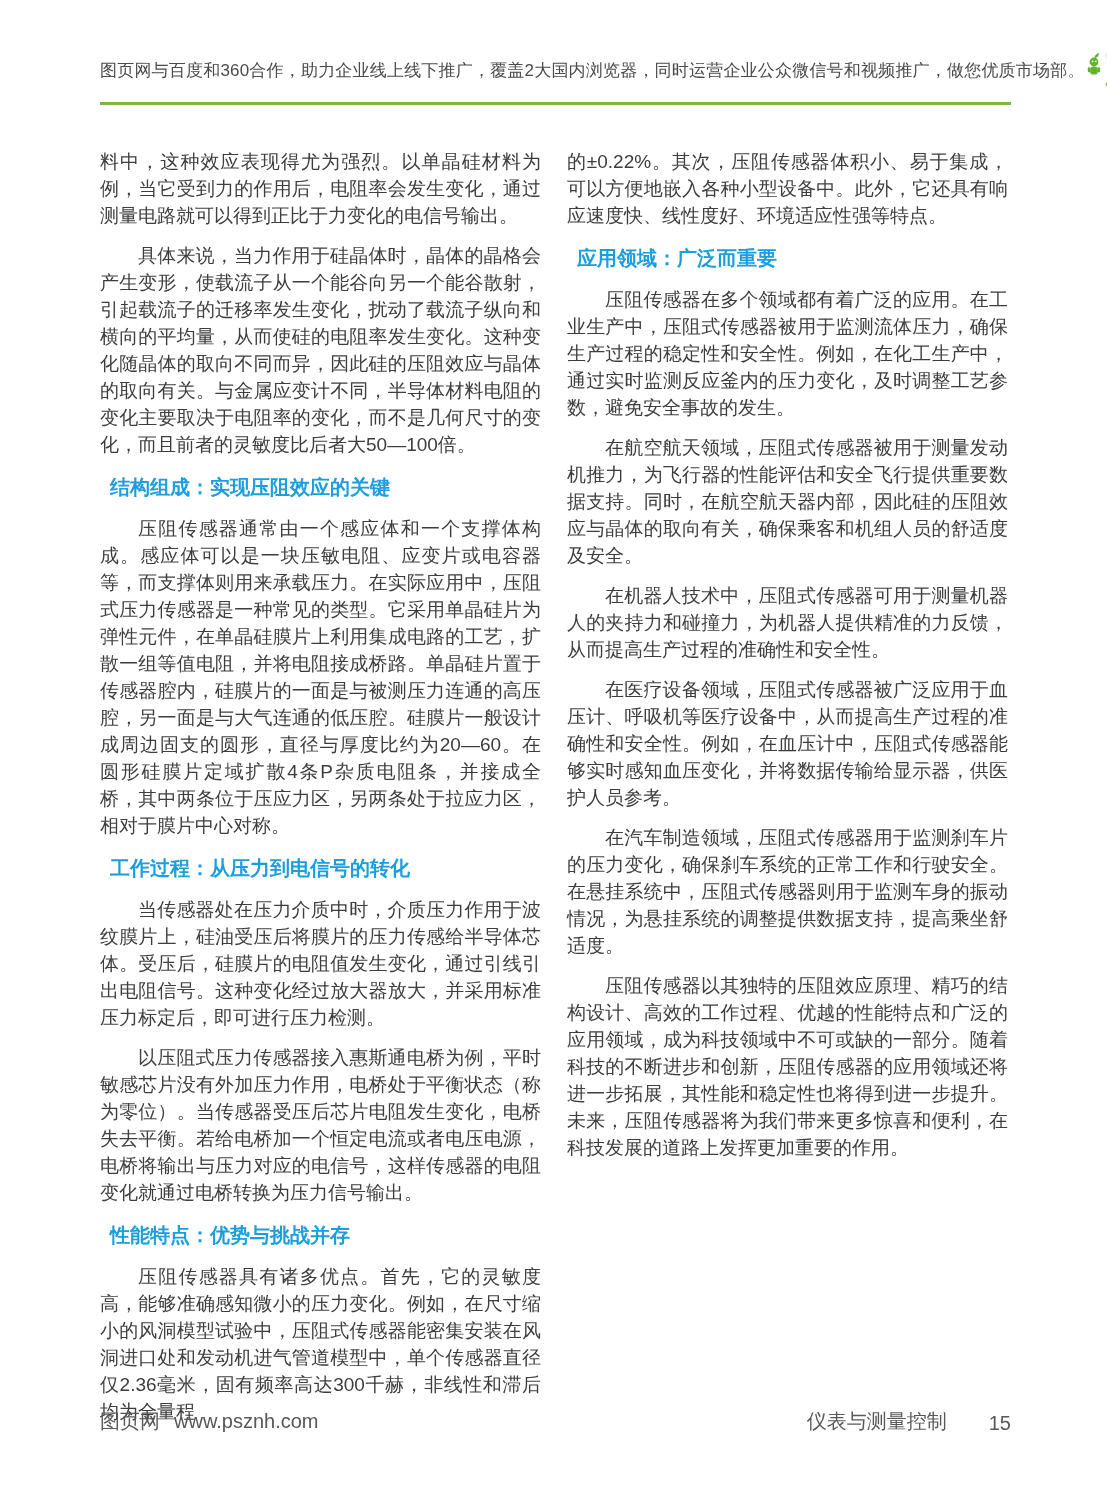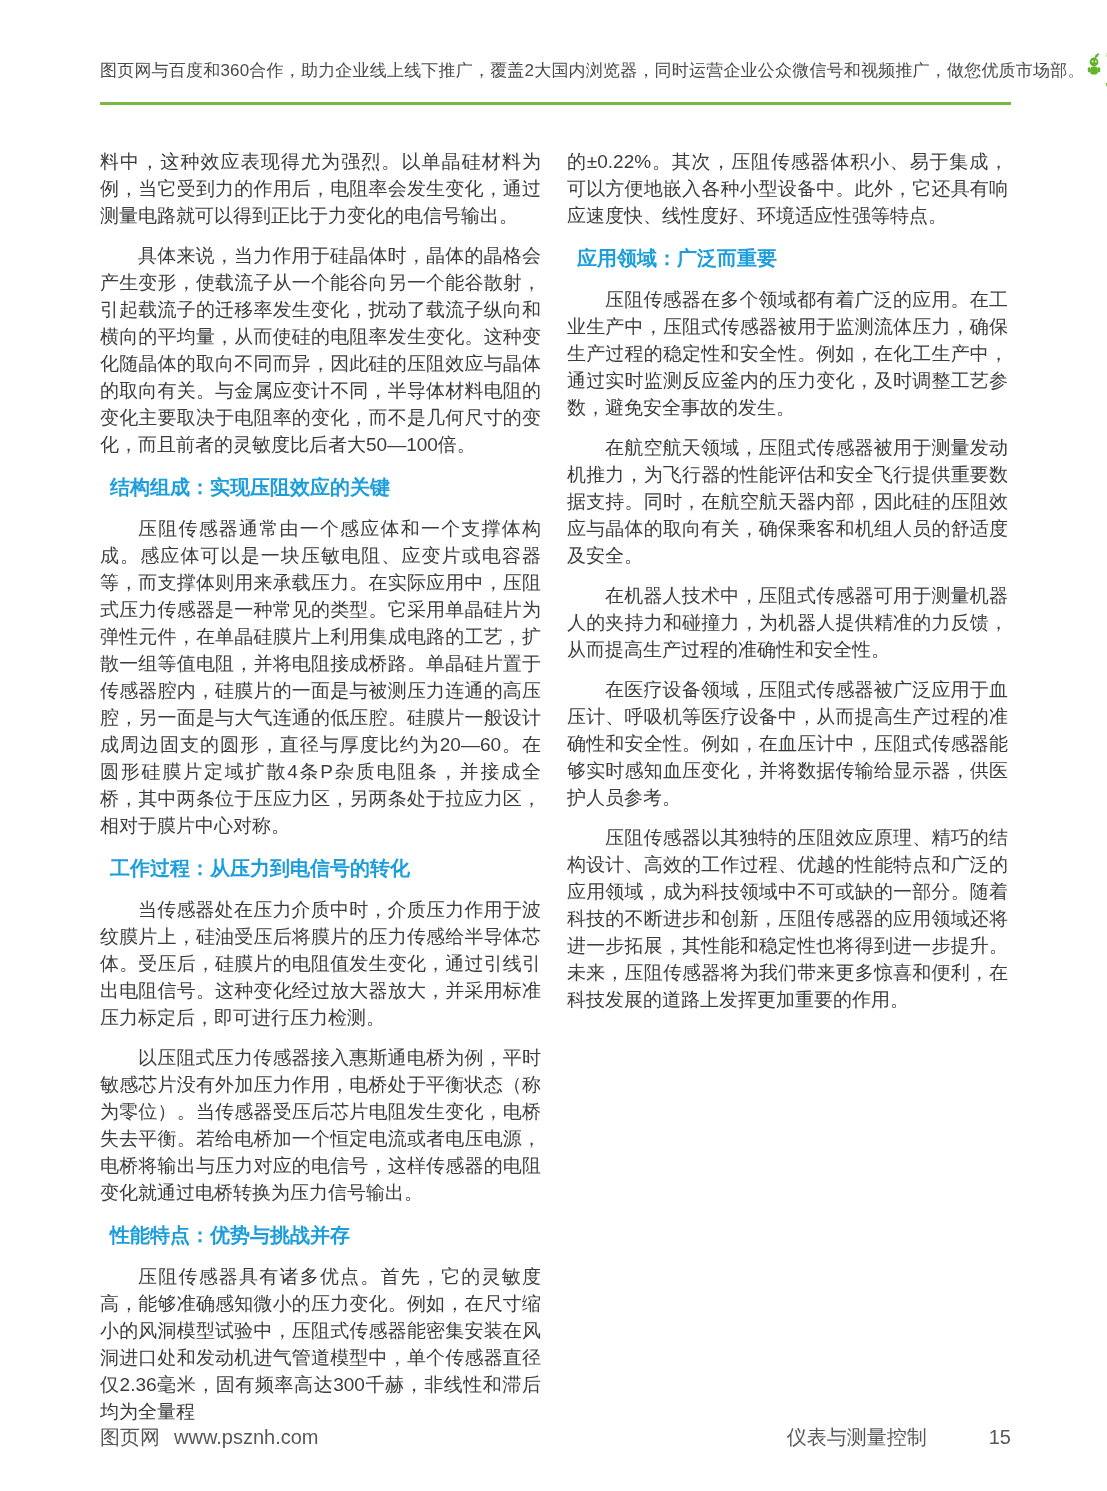--- a/index.html
+++ b/index.html
@@ -53,21 +53,21 @@
     margin: 16px 10px 14px;
   }
 
   
   .footer {
     position: absolute; left: 100px; right: 96px; top: 1408px;
     display: flex; justify-content: space-between; align-items: baseline;
     font-size: 20px; color: var(--footer-text, #585858);
   }
   .footer-left { display: flex; gap: 14px; align-items: baseline; }
-  .footer-right { display: flex; gap: 62px; align-items: center; margin-top: 16px; }
+  .footer-right { display: flex; gap: 42px; align-items: flex-end; }
 </style>
 </head>
 <body>
 
 <div class="page">
 
   <div class="header">
     <div class="header-row">
       <div class="promo">图页网与百度和360合作，助力企业线上线下推广，覆盖2大国内浏览器，同时运营企业公众微信号和视频推广，做您优质市场部。</div>
       <div class="logo">
@@ -103,20 +103,21 @@
       <p class="para indent">压阻传感器具有诸多优点。首先，它的灵敏度高，能够准确感知微小的压力变化。例如，在尺寸缩小的风洞模型试验中，压阻式传感器能密集安装在风洞进口处和发动机进气管道模型中，单个传感器直径仅2.36毫米，固有频率高达300千赫，非线性和滞后均为全量程</p>
     </div>
 
     <div class="col">
       <p class="para">的±0.22%。其次，压阻传感器体积小、易于集成，可以方便地嵌入各种小型设备中。此外，它还具有响应速度快、线性度好、环境适应性强等特点。</p>
       <h2 class="h-blue">应用领域：广泛而重要</h2>
       <p class="para indent">压阻传感器在多个领域都有着广泛的应用。在工业生产中，压阻式传感器被用于监测流体压力，确保生产过程的稳定性和安全性。例如，在化工生产中，通过实时监测反应釜内的压力变化，及时调整工艺参数，避免安全事故的发生。</p>
       <p class="para indent"><b>在航空航天领域</b><span>，压阻式传感器被用于测量发动机推力，为飞行器的性能评估和安全飞行提供重要数据支持。同时，在航空航天器内部，因此硅的压阻效应与晶体的取向有关，确保乘客和机组人员的舒适度及安全。</span></p>
       <p class="para indent"><b>在机器人技术中</b><span>，压阻式传感器可用于测量机器人的夹持力和碰撞力，为机器人提供精准的力反馈，从而提高生产过程的准确性和安全性。</span></p>
       <p class="para indent"><b>在医疗设备领域</b><span>，压阻式传感器被广泛应用于血压计、呼吸机等医疗设备中，从而提高生产过程的准确性和安全性。例如，在血压计中，压阻式传感器能够实时感知血压变化，并将数据传输给显示器，供医护人员参考。</span></p>
+      <p class="para indent"><b>在汽车制造领域</b><span>，压阻式传感器用于监测刹车片的压力变化，确保刹车系统的正常工作和行驶安全。在悬挂系统中，压阻式传感器则用于监测车身的振动情况，为悬挂系统的调整提供数据支持，提高乘坐舒适度。</span></p>
       <p class="para indent">压阻传感器以其独特的压阻效应原理、精巧的结构设计、高效的工作过程、优越的性能特点和广泛的应用领域，成为科技领域中不可或缺的一部分。随着科技的不断进步和创新，压阻传感器的应用领域还将进一步拓展，其性能和稳定性也将得到进一步提升。未来，压阻传感器将为我们带来更多惊喜和便利，在科技发展的道路上发挥更加重要的作用。</p>
     </div>
 
   </div>
 
   <div class="footer">
     <div class="footer-left">
       <span>图页网</span>
       <span>www.psznh.com</span>
     </div>

